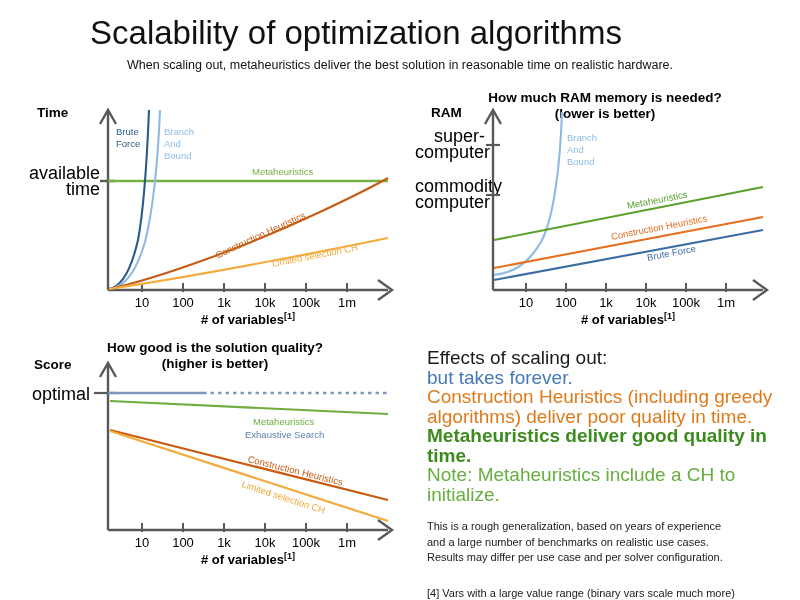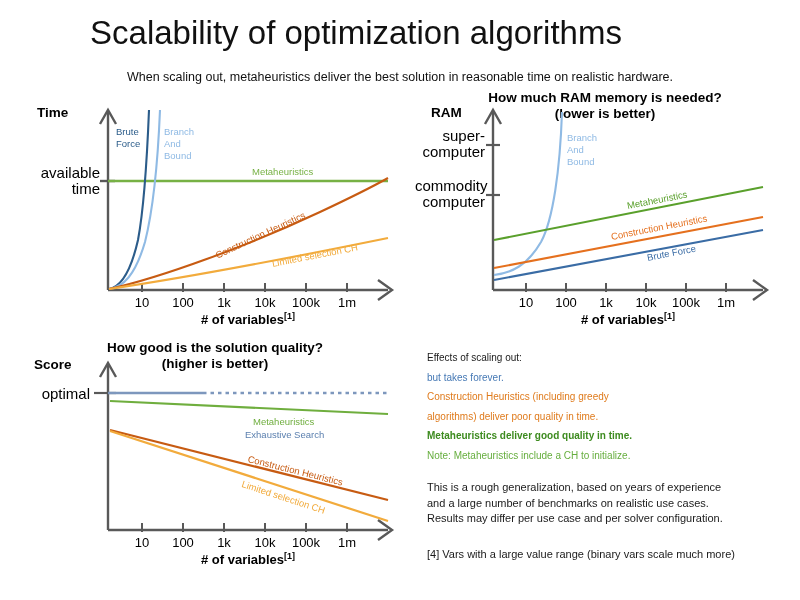--- a/index.html
+++ b/index.html
@@ -10,54 +10,54 @@
   }
   .page{position:relative;width:800px;height:600px;}
 
   
   .title{
     position:absolute;left:0;top:14px;width:712px;text-align:center;
     font-size:33px;font-weight:400;color:#111;letter-spacing:0px;
   }
   .subtitle{
     position:absolute;left:0;top:58px;width:800px;text-align:center;
-    font-size:12.5px;font-weight:400;color:#111;margin-top:12px;
+    font-size:12.5px;font-weight:400;color:#111;
   }
 
   
   .panel{position:absolute;}
   .chart-title{
     position:absolute;text-align:center;font-size:13.5px;font-weight:bold;
     color:#000;line-height:16px;width:100%;
   }
   .axis-name{
     position:absolute;font-size:13.5px;font-weight:bold;color:#000;
   }
   .ytick-label{
-    position:absolute;font-size:15px;color:#000;text-align:right;
+    position:absolute;font-size:18px;color:#000;text-align:right;
     line-height:16px;white-space:nowrap;
   }
   .xtick-label{
     position:absolute;font-size:13px;color:#000;text-align:center;
     transform:translateX(-50%);white-space:nowrap;
   }
   .xaxis-name{
     position:absolute;font-size:13px;font-weight:bold;color:#000;
     text-align:center;transform:translateX(-50%);white-space:nowrap;
   }
   .xaxis-name sup{font-size:9px;}
   .series-label{
     position:absolute;font-size:9.5px;white-space:nowrap;
     transform-origin:0 50%;
   }
   svg{position:absolute;left:0;top:0;overflow:visible;}
 
   
   .effects{position:absolute;}
-  .eff-line{font-size:10px;line-height:19.5px;}
+  .eff-line{font-size:19px;line-height:19.5px;}
   .eff-head{color:#1a1a1a;}
   .eff-blue{color:#4679b5;}
   .eff-orange{color:#df7a1b;}
   .eff-green-bold{color:#3d8b1f;font-weight:bold;}
   .eff-green{color:#66ae3e;}
   .smallnote{font-size:11px;line-height:15.5px;color:#1a1a1a;}
   .footnote{font-size:11px;line-height:15px;color:#1a1a1a;}
 </style>
 </head>
 <body>

